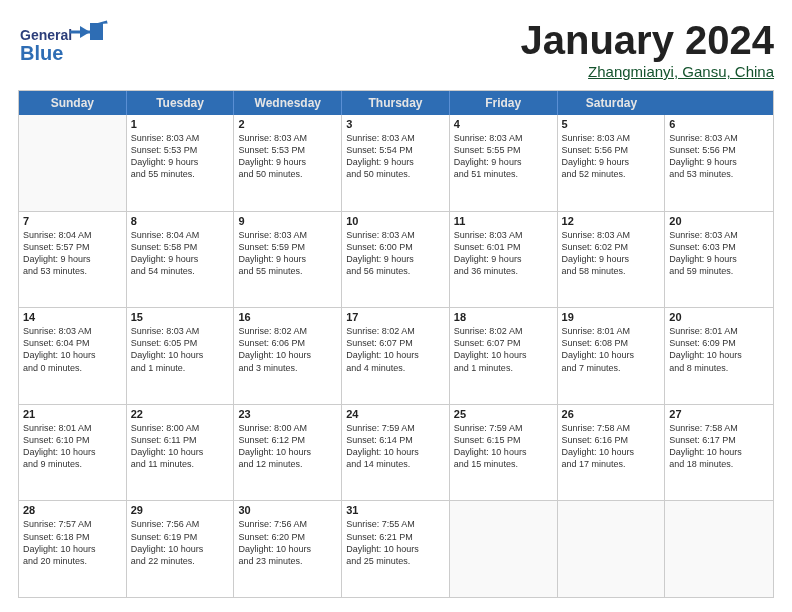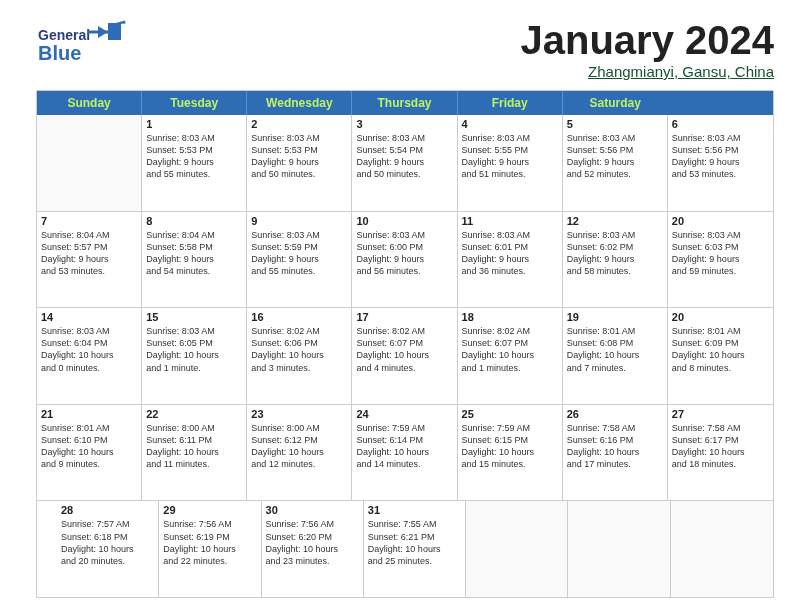--- a/index.html
+++ b/index.html
@@ -6,21 +6,21 @@
     body {
       width: 792px;
       height: 612px;
       font-family: Arial, sans-serif;
       background: #fff;
       overflow: hidden;
     }
     .page {
       width: 792px;
       height: 608px;
-      padding: 18px 18px 10px 36px;
+      padding: 18px 18px 10px 18px;
       display: flex;
       flex-direction: column;
     }
     .header {
       display: flex;
       justify-content: space-between;
       align-items: flex-start;
       margin-bottom: 10px;
     }
     .logo-wrapper {
@@ -45,40 +45,40 @@
       display: flex;
       flex-direction: column;
       border: 1px solid #ccc;
     }
     .cal-header {
       display: grid;
       grid-template-columns: repeat(7, 1fr);
       background: #2e6db4;
     }
     .cal-header-cell {
-      color: #bef264;
+      color: #e5e5e5;
       font-size: 12px;
       font-weight: bold;
       padding: 5px 4px;
       text-align: center;
       border-right: 1px solid #5a8fd4;
     }
     .cal-header-cell:last-child { border-right: none; }
     .cal-body {
       flex: 1;
       display: flex;
       flex-direction: column;
     }
     .cal-row {
       display: grid;
       grid-template-columns: repeat(7, 1fr);
       flex: 1;
       border-bottom: 1px solid #ccc;
     }
-    .cal-row:last-child { border-bottom: none; margin-left: 20px; }
+    .cal-row:last-child { border-bottom: none; }
     .cal-cell {
       border-right: 1px solid #ccc;
       padding: 3px 4px;
       font-size: 9.5px;
       color: #333;
       vertical-align: top;
       min-height: 80px;
       background: #fff;
     }
     .cal-cell:last-child { border-right: none; }

